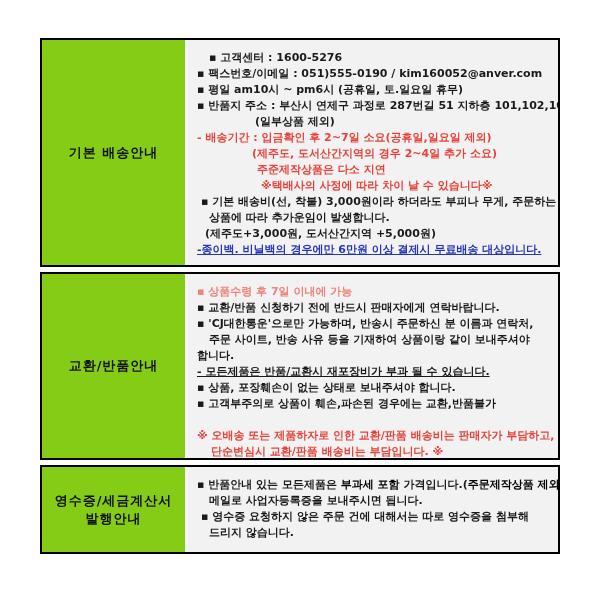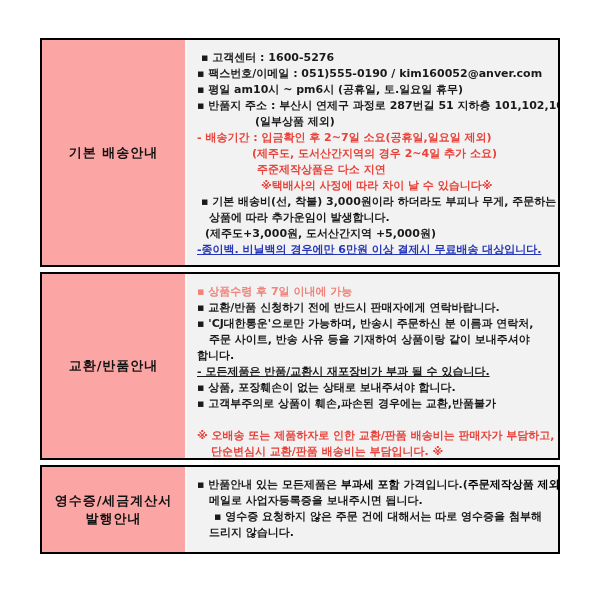--- a/index.html
+++ b/index.html
@@ -16,21 +16,21 @@
     border:2px solid #000000;
     background:#f2f2f2;
     box-sizing:border-box;
     margin-bottom:5px;
   }
   .row-basic{height:229px;}
   .row-exchange{height:188px;}
   .row-receipt{height:89px;}
   .cell-header{
     width:145px;flex:0 0 145px;
-    background:#fca5a5;
+    background:#84cc16;
     border-right:2px solid #fafafa;
     display:flex;align-items:center;justify-content:center;
     text-align:center;
     font-size:13px;font-weight:bold;color:#111111;
     white-space:pre-line;
     box-sizing:border-box;
     letter-spacing:1px;
   }
   .cell-content{
     flex:1;
@@ -48,21 +48,21 @@
   .strong{font-weight:900;color:#000000;}
 </style>
 </head>
 <body>
 
 <div class="info-table">
 
   <div class="row row-basic">
     <div class="cell-header">기본 배송안내</div>
     <div class="cell-content">
-        <div class="line " style="margin-left: 4px;"><span>▪ 고객센터 : 1600-5276</span></div>
+        <div class="line " style="margin-left: 12px;"><span>▪ 고객센터 : 1600-5276</span></div>
         <div class="line " style="margin-left: 0px;"><span>▪ 팩스번호/이메일 : 051)555-0190 / kim160052@anver.com</span></div>
         <div class="line " style="margin-left: 0px;"><span>▪ 평일 am10시 ~ pm6시 (공휴일, 토.일요일 휴무)</span></div>
         <div class="line " style="margin-left: 0px;"><span>▪ 반품지 주소 : 부산시 연제구 과정로 287번길 51 지하층 101,102,103호</span></div>
         <div class="line " style="margin-left: 58px;"><span>(일부상품 제외)</span></div>
         <div class="line red" style="margin-left: 0px;"><span>- 배송기간 : 입금확인 후 2~7일 소요(공휴일,일요일 제외)</span></div>
         <div class="line red" style="margin-left: 55px;"><span>(제주도, 도서산간지역의 경우 2~4일 추가 소요)</span></div>
         <div class="line red" style="margin-left: 60px;"><span>주준제작상품은 다소 지연</span></div>
         <div class="line red" style="margin-left: 64px;"><span>※택배사의 사정에 따라 차이 날 수 있습니다※</span></div>
         <div class="line " style="margin-left: 4px;"><span>▪ 기본 배송비(선, 착불) 3,000원이라 하더라도 부피나 무게, 주문하는</span></div>
         <div class="line " style="margin-left: 12px;"><span>상품에 따라 추가운임이 발생합니다.</span></div>
@@ -87,18 +87,18 @@
         <div class="line red" style="margin-left: 14px;"><span>단순변심시 교환/판품 배송비는 부담입니다. ※</span></div>
       </div>
   </div>
 
   <div class="row row-receipt">
     <div class="cell-header">영수증/세금계산서
 발행안내</div>
     <div class="cell-content">
         <div class="line " style="margin-left: 0px;"><span>▪ 반품안내 있는 모든제품은 </span><span class="strong">부과세 포함</span><span> 가격입니다.(</span><span class="strong">주문제작상품 제외</span></div>
         <div class="line " style="margin-left: 12px;"><span>메일로 사업자등록증을 보내주시면 됩니다.</span></div>
-        <div class="line " style="margin-left: 17px;"><span>▪ 영수증 요청하지 않은 주문 건에 대해서는 따로 영수증을 첨부해</span></div>
+        <div class="line " style="margin-left: 4px;"><span>▪ 영수증 요청하지 않은 주문 건에 대해서는 따로 영수증을 첨부해</span></div>
         <div class="line " style="margin-left: 12px;"><span>드리지 않습니다.</span></div>
       </div>
   </div>
 
 </div>
 
 </body></html>

